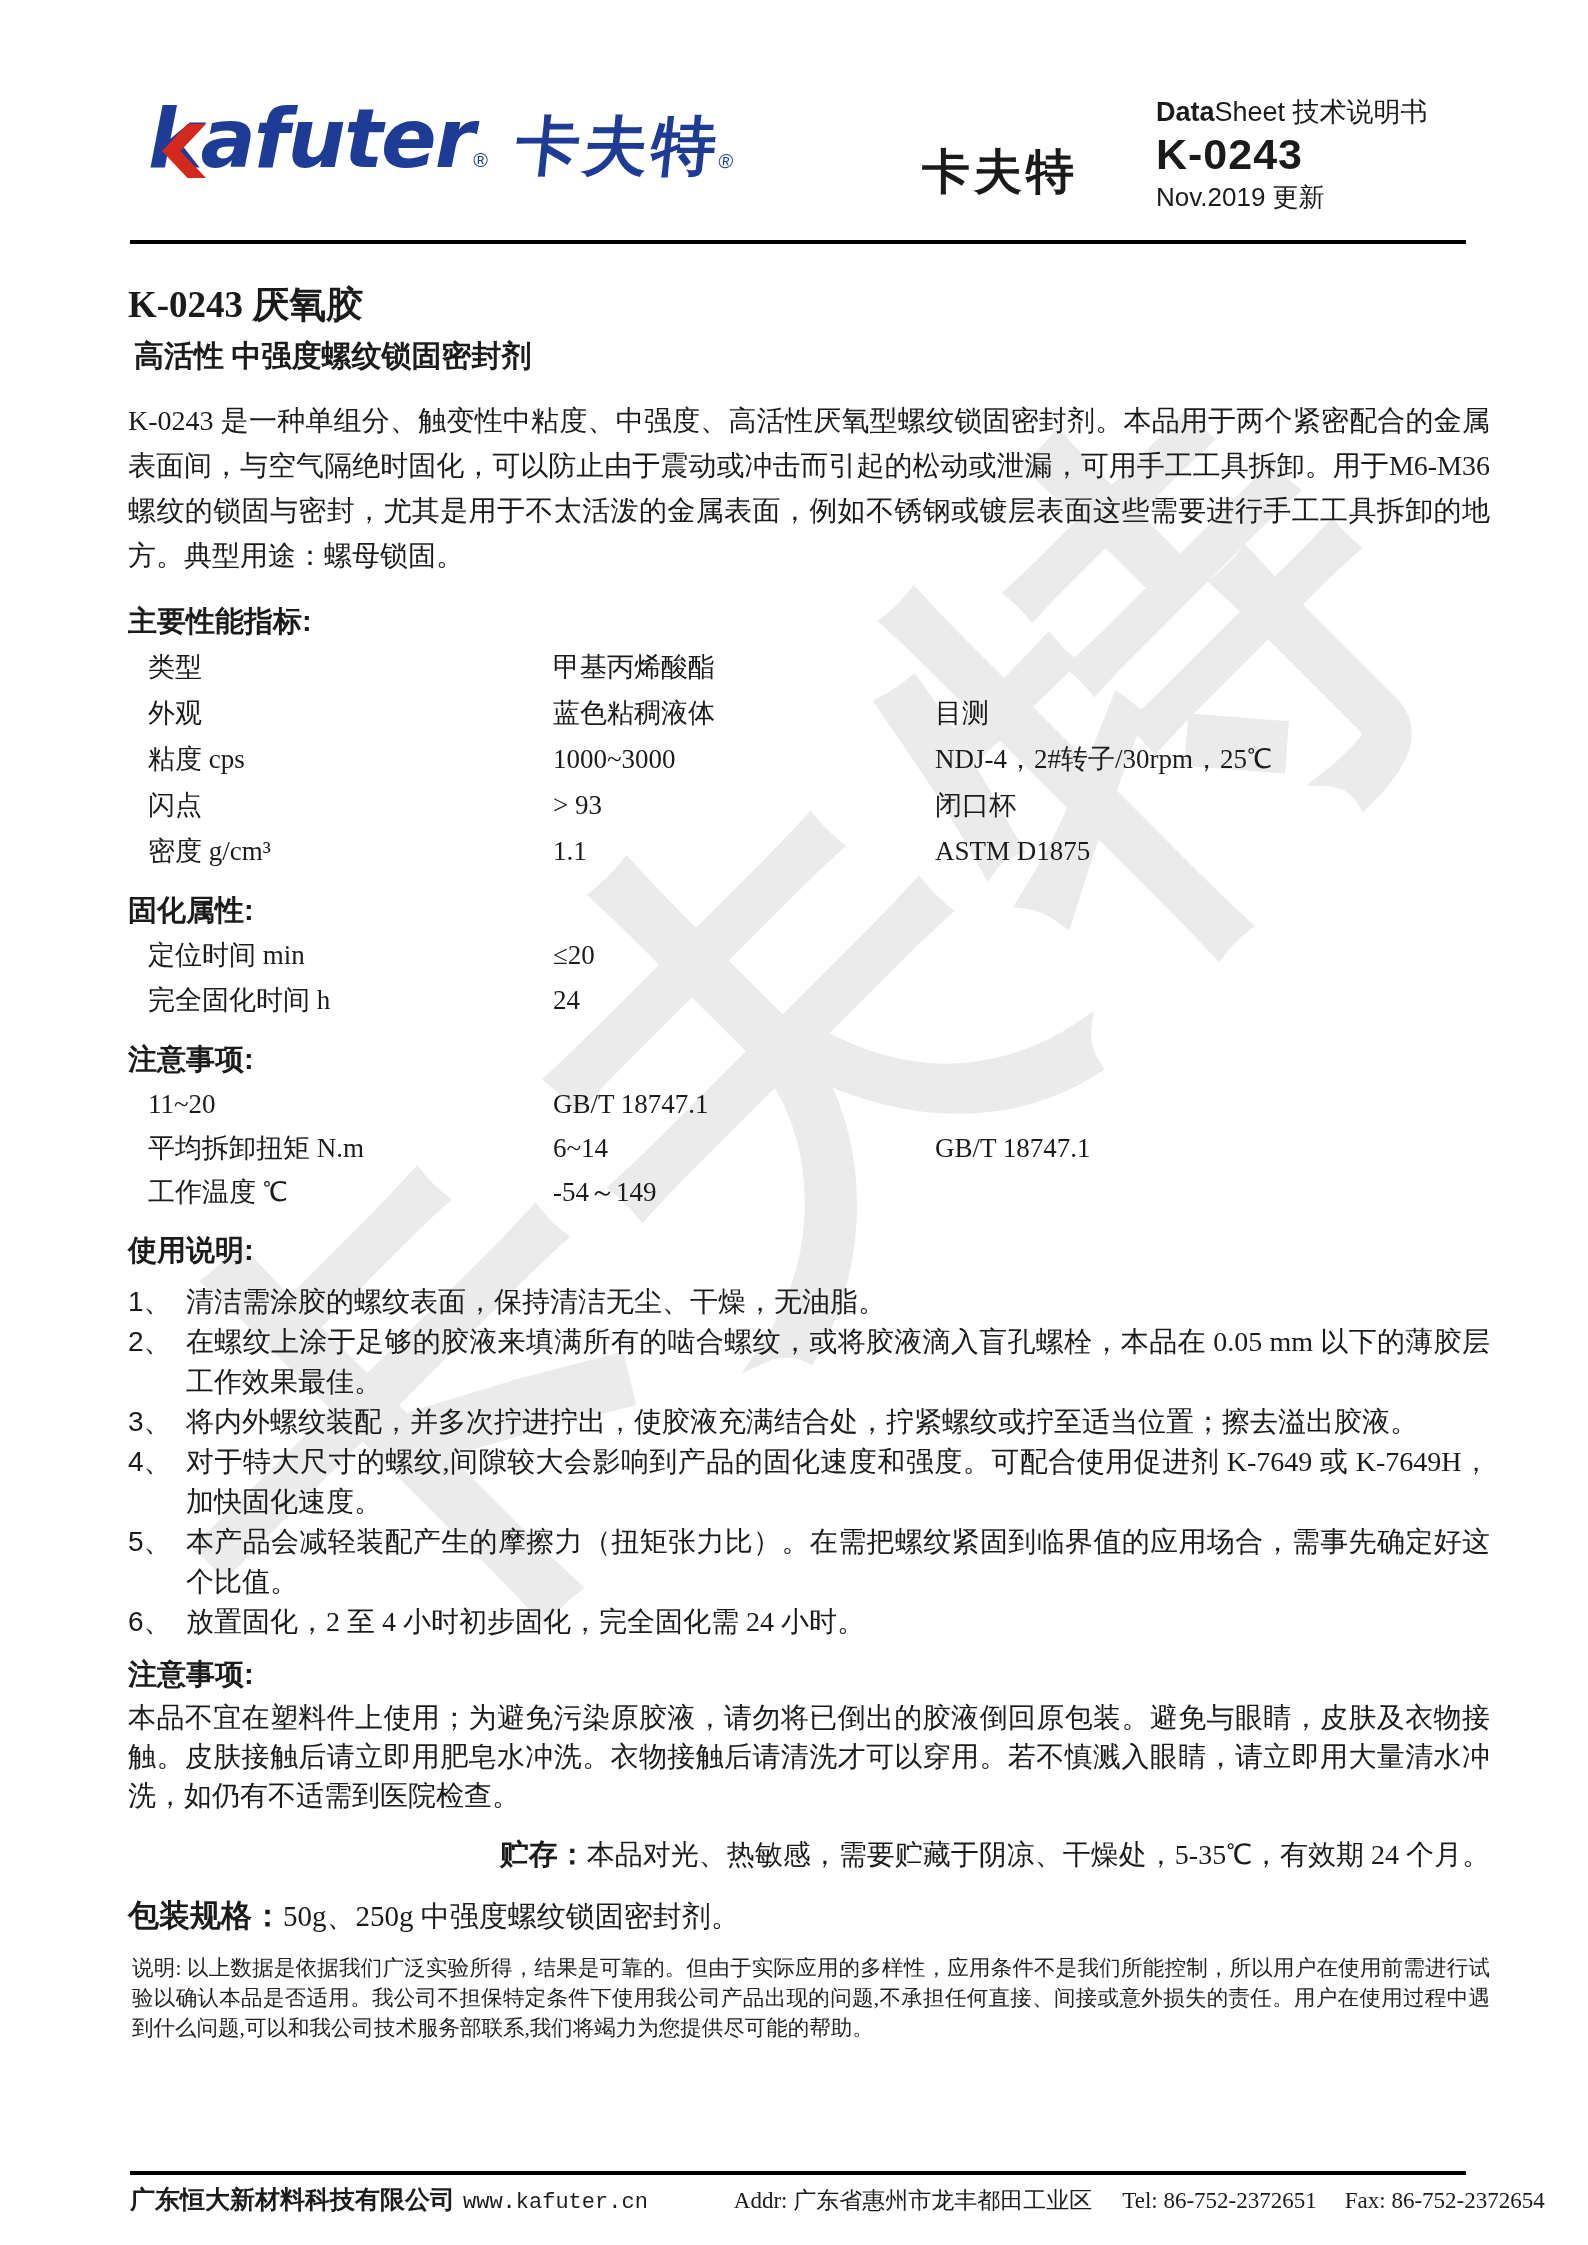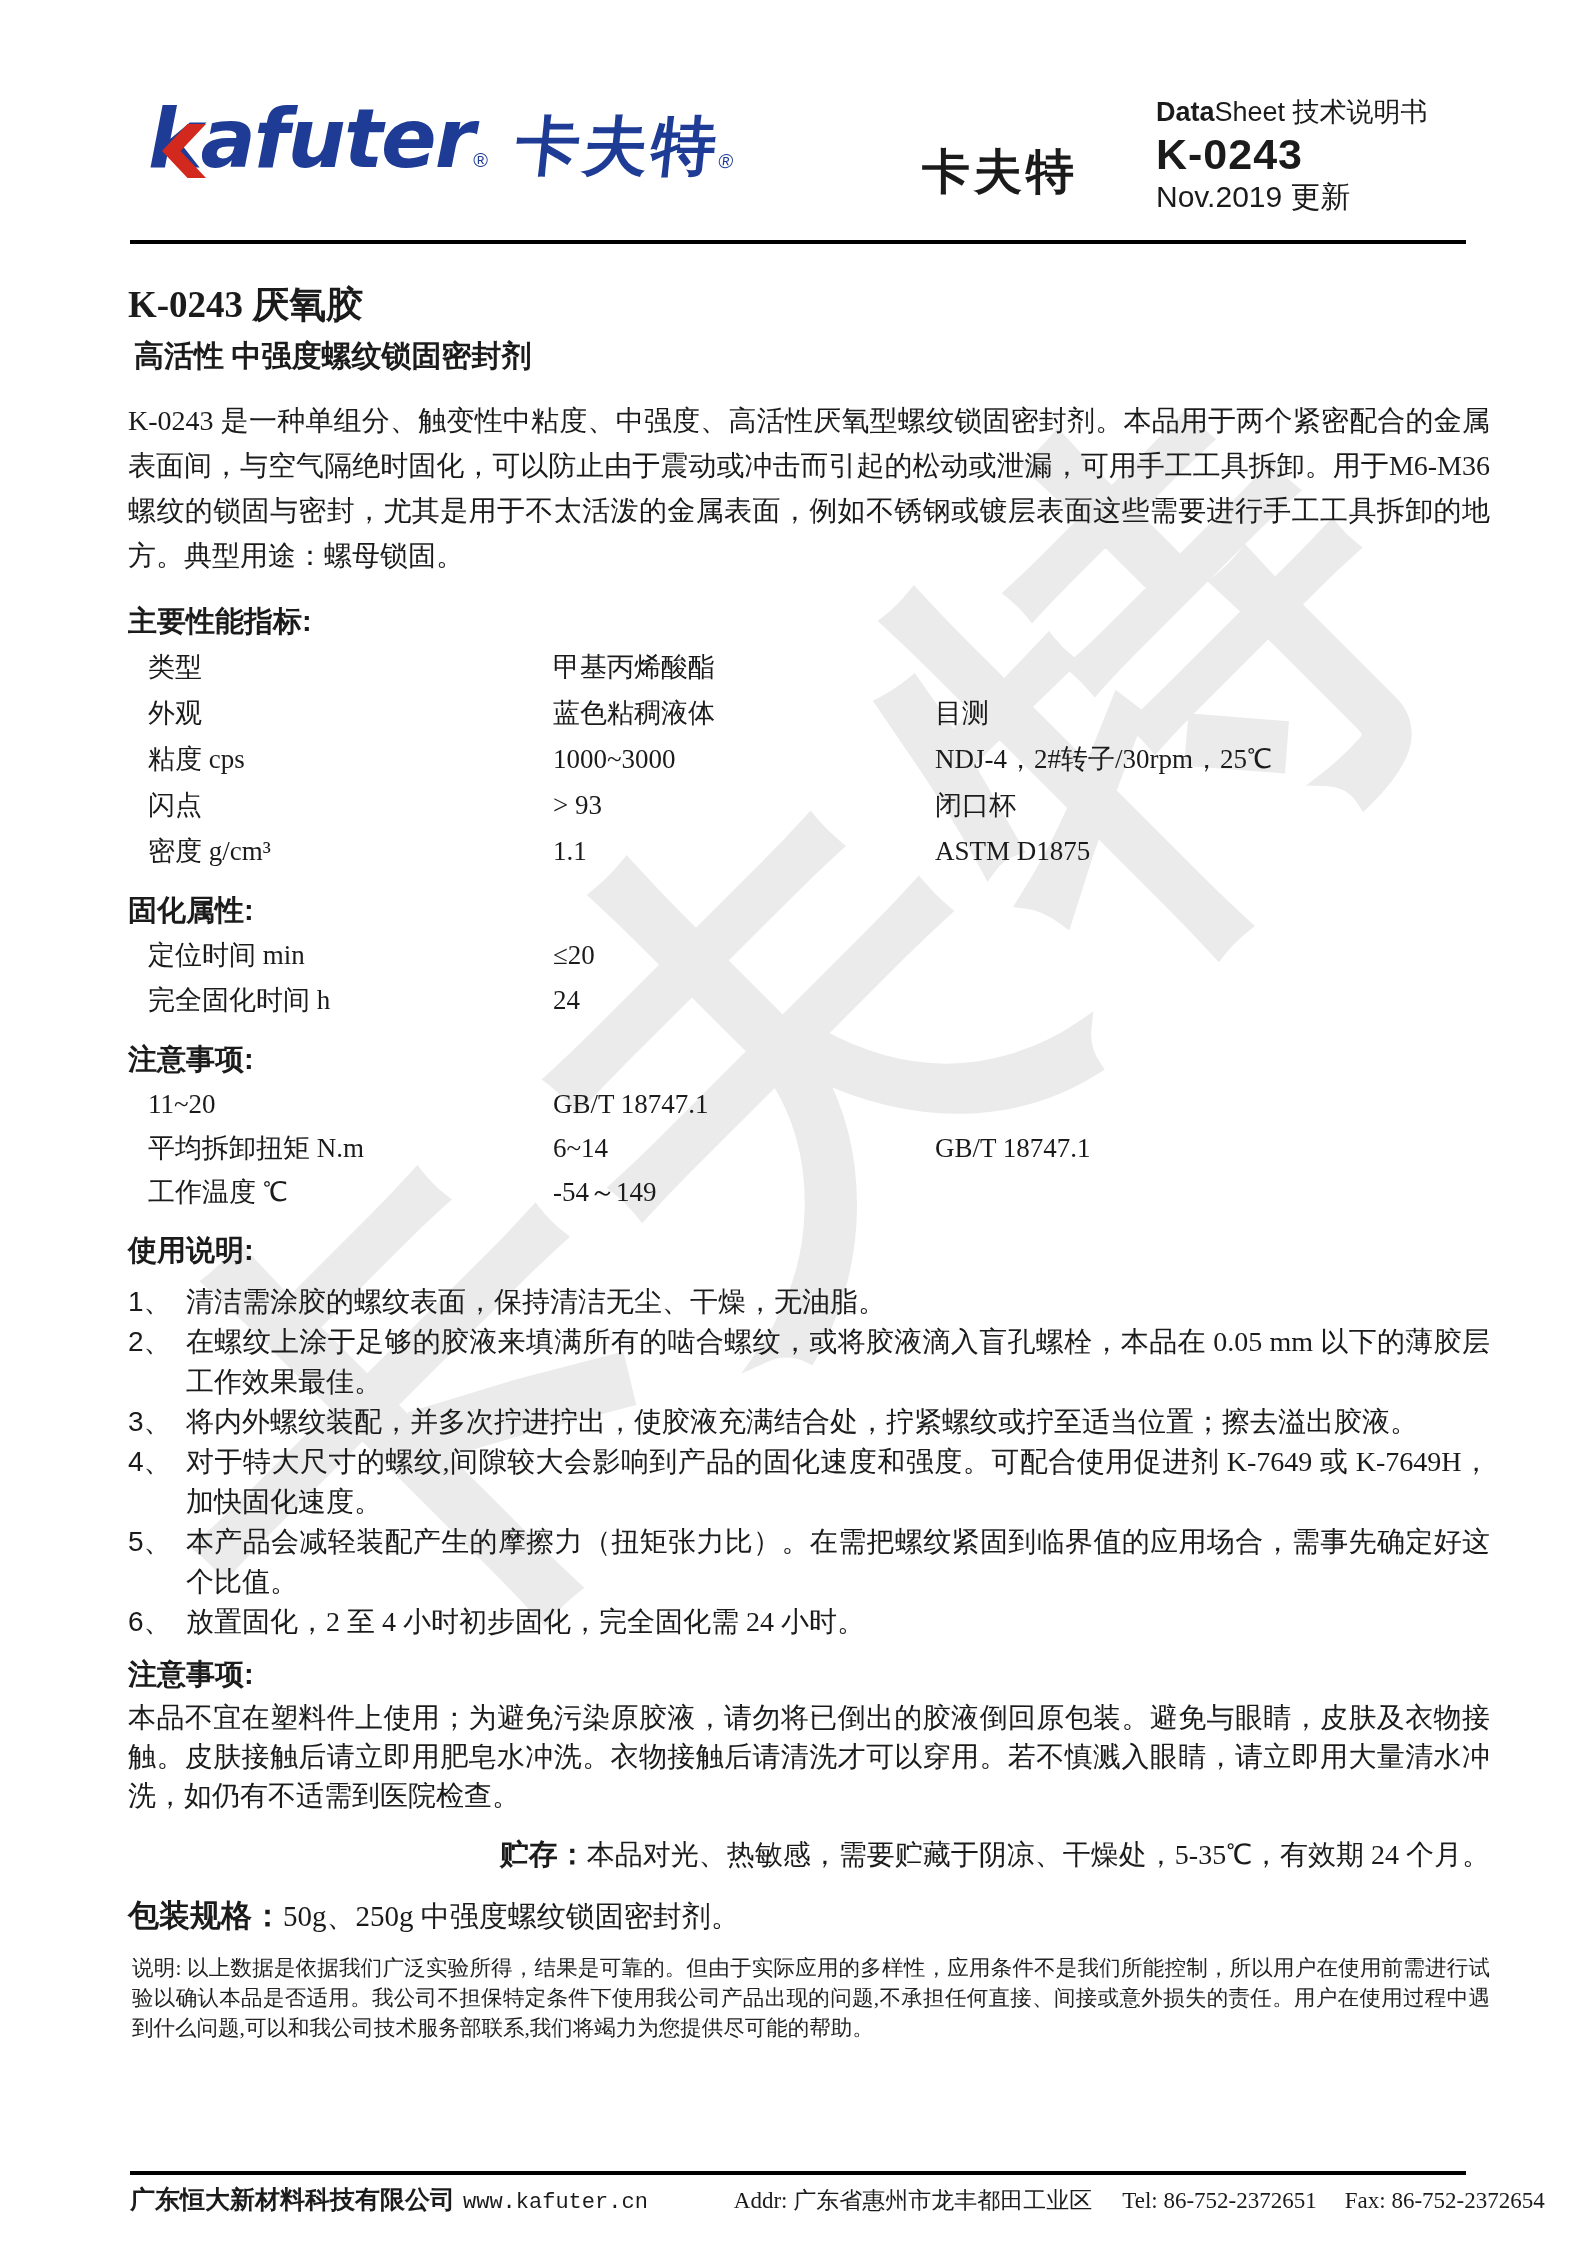--- a/index.html
+++ b/index.html
@@ -31,21 +31,21 @@
     color:#1e3c96;transform:skewX(-6deg);margin-left:30px;letter-spacing:4px;
   }
   .header-center{
     left:922px;top:146px;font-family:"Liberation Sans",sans-serif;font-weight:bold;
     font-size:48px;letter-spacing:4px;line-height:1.1;
   }
   .header-right{left:1156px;top:96px;font-family:"Liberation Sans",sans-serif;}
   .doc-type{font-size:27px;line-height:32px;}
   .doc-type .b{font-weight:bold;}
   .doc-model{font-weight:bold;font-size:43px;line-height:48px;margin-top:2px;letter-spacing:1px;}
-  .doc-rev{font-size:30px;line-height:30px;margin-top:4px;}
+  .doc-rev{font-size:26px;line-height:30px;margin-top:4px;}
   .header-rule{left:130px;top:240px;width:1336px;height:4px;background:#000;}
   
   .main{left:128px;top:283px;width:1362px;}
   .title{font-size:37px;font-weight:bold;line-height:44px;margin:0;}
   .subtitle{font-size:30px;font-weight:bold;line-height:38px;margin:10px 0 0 6px;}
   .intro{margin:23px 0 0 0;font-size:28px;line-height:45px;text-align:justify;}
   .sec-h{font-family:Liberation Sans, sans-serif;font-size:29px;font-weight:bold;line-height:36px;margin:0;}
   .mt1{margin-top:25px;} .mt2{margin-top:18px;} .mt3{margin-top:14px;}
   .spec{padding-left:20px;margin-top:5px;}
   .spec-row{display:grid;grid-template-columns:405px 382px 1fr;font-size:27px;line-height:46px;}

